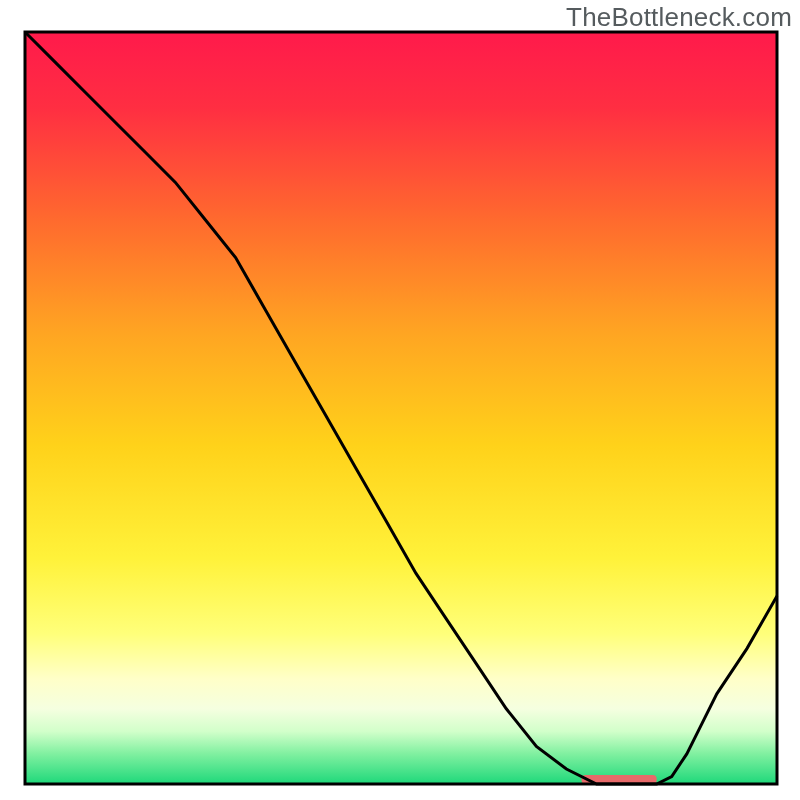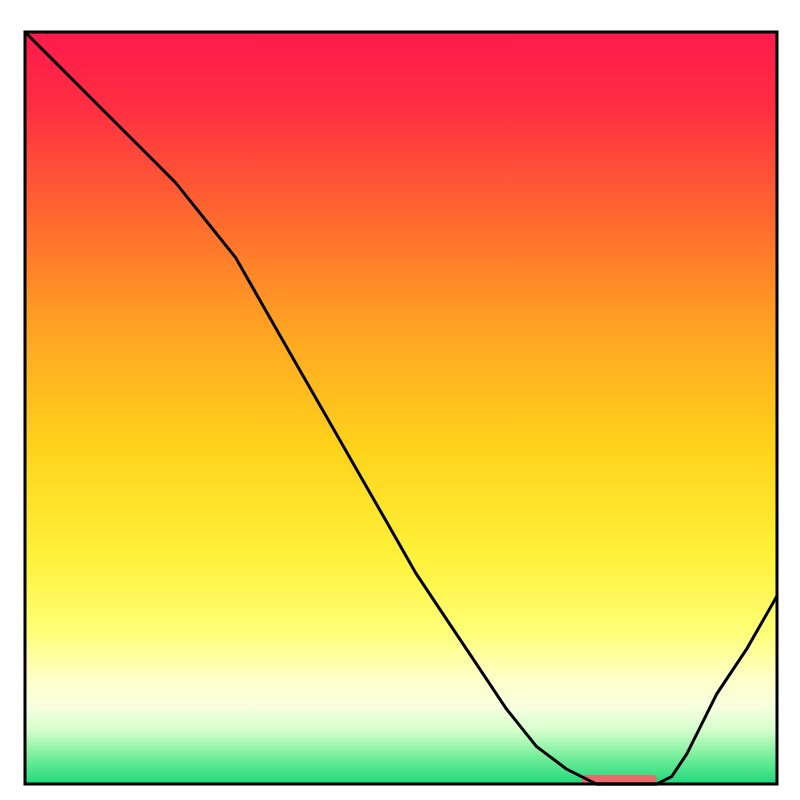--- a/index.html
+++ b/index.html
@@ -27,20 +27,21 @@
     font-family: Arial, sans-serif;
   }
   svg {
     display: block;
   }
 </style>
 </head>
 <body>
 
 <div class="chart-wrap">
+  <div class="watermark">TheBottleneck.com</div>
 
   <svg id="chart-svg" width="800" height="800">
     <defs>
       <linearGradient id="bg-grad" x1="0" y1="0" x2="0" y2="1">
           <stop offset="0%" stop-color="#ff1a4b"></stop>
           <stop offset="10%" stop-color="#ff2e42"></stop>
           <stop offset="25%" stop-color="#ff6a2e"></stop>
           <stop offset="40%" stop-color="#ffa522"></stop>
           <stop offset="55.00000000000001%" stop-color="#ffd21a"></stop>
           <stop offset="70%" stop-color="#fff23a"></stop>

